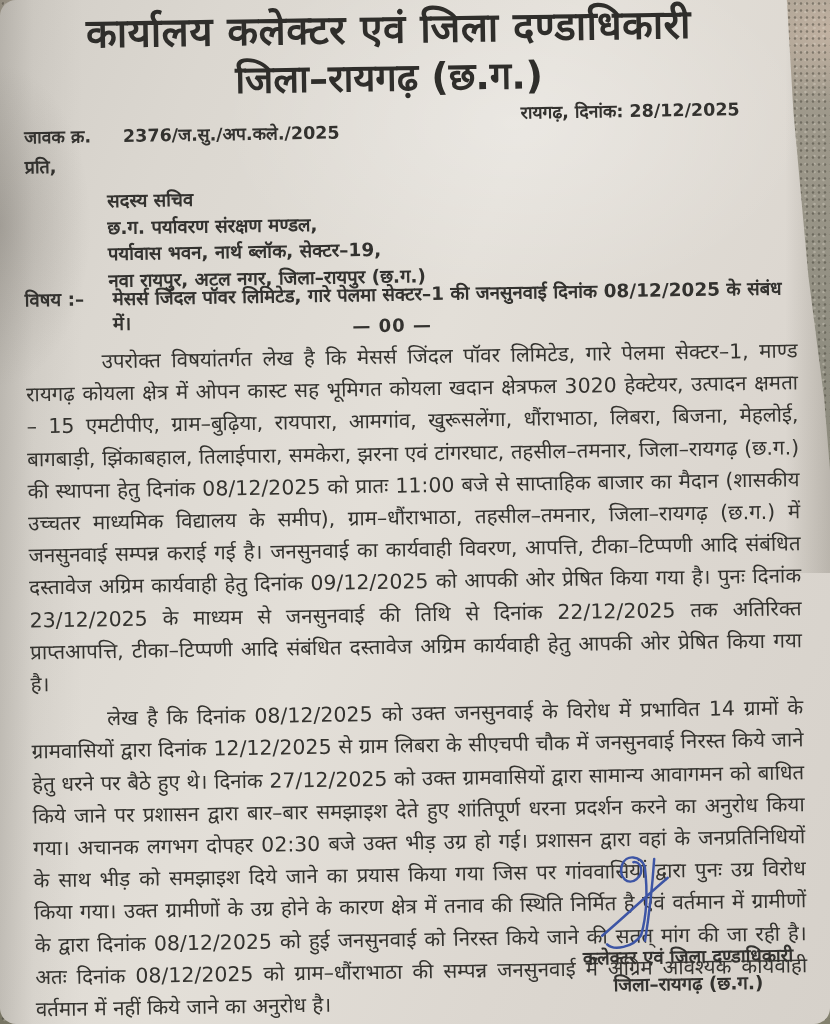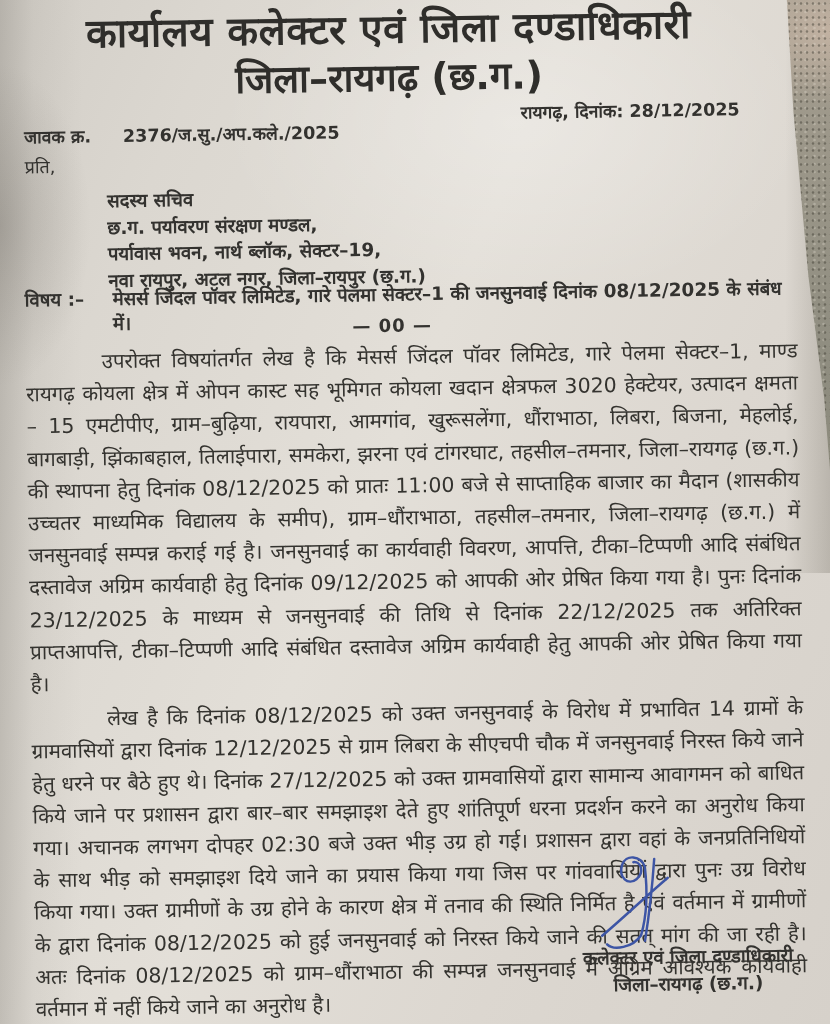--- a/index.html
+++ b/index.html
@@ -15,20 +15,21 @@
       radial-gradient(circle, rgba(60,58,48,0.45) 0.8px, transparent 1.7px),
       radial-gradient(circle, rgba(232,228,214,0.30) 0.8px, transparent 1.7px),
       radial-gradient(150px 100px at 100% 3%, #c2b2a2 0%, rgba(194,178,162,0) 75%),
       linear-gradient(180deg,#a59e90 0%,#8f8d80 35%,#83816e 100%);
     background-size:6px 7px, 9px 8px, 100% 100%, 100% 100%;
   }
   .paper{
     position:absolute;inset:0;
     clip-path:polygon(0 0, 94.8% 0, 95.6% 11%, 97.4% 27%, 99.3% 39%, 100% 46%, 100% 100%, 0 100%);
     background:linear-gradient(113deg,#d2cec7 0%,#dbd7d0 18%,#e3dfd8 46%,#dcd7d0 72%,#d6d1ca 100%);
+    border-radius:16px;
   }
   .paper::before{ 
     content:"";position:absolute;inset:0;pointer-events:none;
     background:
       linear-gradient(90deg, rgba(70,66,58,0.20), rgba(70,66,58,0.06) 4%, rgba(70,66,58,0) 10%),
       radial-gradient(130px 230px at 0% 22%, rgba(80,75,68,0.22), rgba(80,75,68,0) 70%),
       radial-gradient(420px 260px at 62% 12%, rgba(255,255,255,0.28), rgba(255,255,255,0) 70%);
   }
   .paper::after{ 
     content:"";position:absolute;right:0;top:0;width:64px;height:56%;pointer-events:none;
@@ -38,21 +39,21 @@
     position:absolute;inset:0;color:#33322f;
     transform:rotate(-0.9deg);transform-origin:45% 50%;
   }
   .abs{position:absolute;}
   .letterhead-line{left:0;width:792px;text-align:center;font-weight:700;color:#2f2e2b;}
   .lh1{top:4px;font-size:40px;line-height:50px;letter-spacing:0.5px;}
   .lh2{top:54px;font-size:38px;line-height:48px;}
   .place-date{top:102px;right:84px;font-size:17.5px;font-weight:600;}
   .outward{top:119px;left:30px;font-size:17.5px;font-weight:600;}
   .outward .num{margin-left:26px;}
-  .to-label{top:149px;left:30px;font-size:18px;font-weight:400;}
+  .to-label{top:149px;left:30px;font-size:18px;font-weight:700;}
   .recipient{top:184px;left:112px;font-size:18.5px;font-weight:600;line-height:26.5px;}
   .subject-row{top:281px;left:28px;width:770px;display:flex;font-size:18.5px;font-weight:600;}
   .subject-label{flex:0 0 88px;}
   .subject-text{flex:1;}
   .separator{top:315px;left:0;width:790px;text-align:center;font-size:18px;font-weight:600;letter-spacing:1px;}
   .body-text{top:341px;left:28px;width:772px;font-size:20.5px;line-height:32.2px;
     font-weight:500;text-align:justify;color:#34332f;}
   .para{text-indent:76px;margin:0 0 3px 0;}
   .signature-svg{left:586px;top:855px;width:95px;height:106px;}
   .sig-block{left:552px;top:948px;width:258px;text-align:center;font-size:18.5px;font-weight:600;line-height:27px;}

